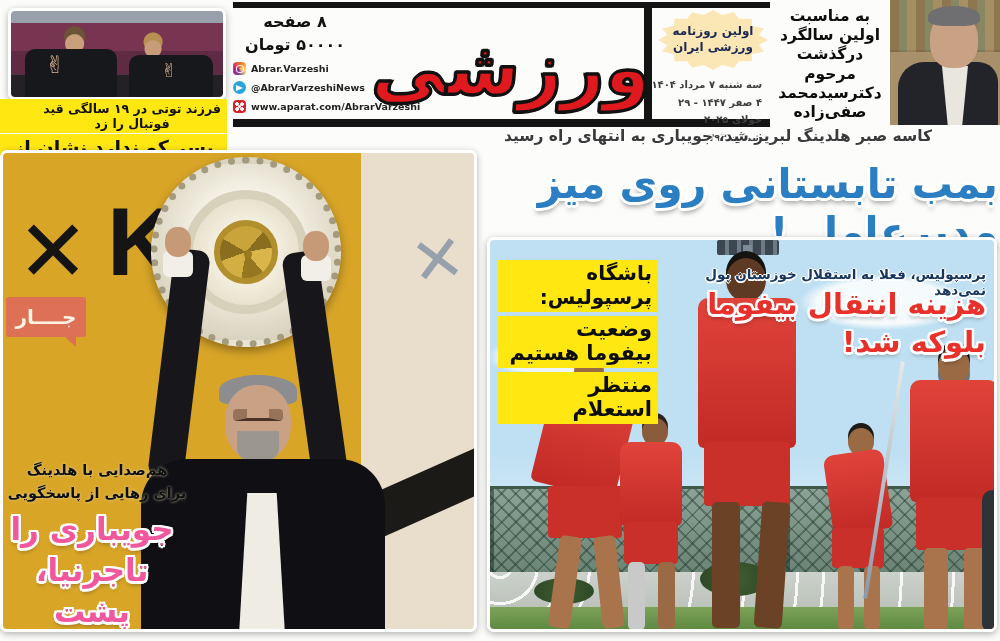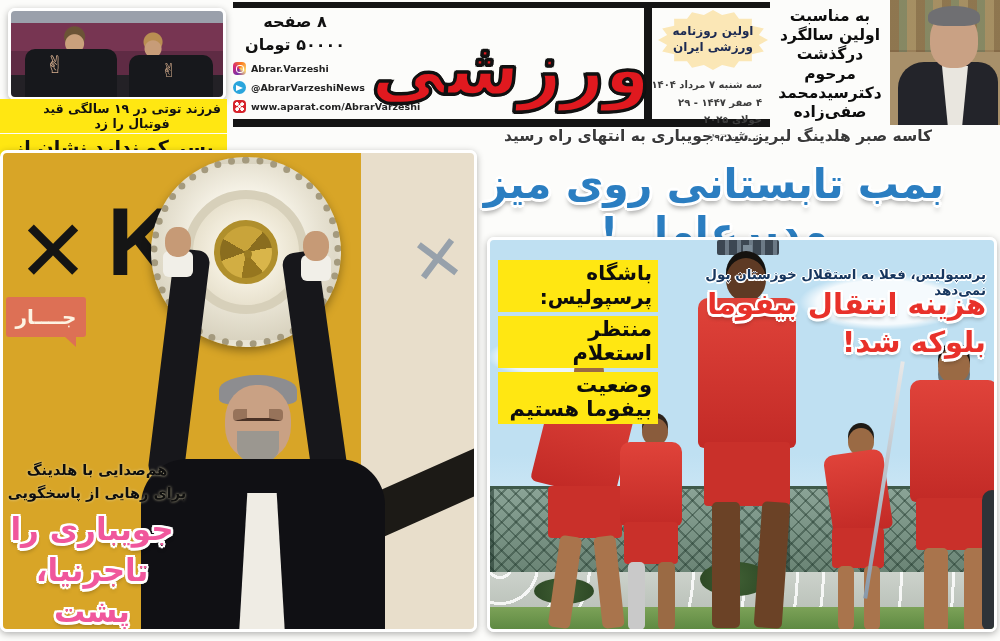--- a/index.html
+++ b/index.html
@@ -79,21 +79,21 @@
     background:#e9e6df; clip-path:polygon(0 0,100% 0,78% 100%,22% 100%); }
   .portrait .head{ position:absolute; left:40px; top:12px; width:48px; height:56px;
     background:#c9a184; border-radius:46% 46% 42% 42%; }
   .portrait .hair{ position:absolute; left:38px; top:6px; width:52px; height:20px;
     background:#6f6f72; border-radius:50% 50% 30% 30%; }
 
   
   .lead-kicker{ left:440px; top:127px; width:556px; text-align:center; color:#3a3a3a;
     font-size:15.5px; font-weight:bold;
     text-shadow:-1px -1px 0 #fff,1px -1px 0 #fff,-1px 1px 0 #fff,1px 1px 0 #fff; }
-  .lead-headline{ left:430px; top:160px; width:568px; text-align:center; color:#2b7ec1;
+  .lead-headline{ left:430px; top:160px; width:568px; color:#2b7ec1;
     font-size:41px; font-weight:bold; letter-spacing:-1px;
     text-shadow:-3px 0 #fff,3px 0 #fff,0 -3px #fff,0 3px #fff,-2px -2px #fff,2px -2px #fff,-2px 2px #fff,2px 2px #fff,0 5px 5px rgba(0,0,0,.35); }
 
   
   .photo{ border:3px solid #fff; border-radius:7px; box-shadow:0 2px 7px rgba(0,0,0,.3);
     overflow:hidden; }
 
   
   .photo-left{ left:0; top:150px; width:477px; height:482px;
     background:linear-gradient(90deg,#d8a527 0 76%, #e8decb 76% 100%);
@@ -351,22 +351,22 @@
       <span class="p-shorts" style="left:426px;top:258px;width:76px;height:52px;"></span>
       <span class="p-leg" style="left:434px;top:308px;width:24px;height:84px;background:#a9744c;"></span>
       <span class="p-leg" style="left:474px;top:308px;width:24px;height:84px;background:#a9744c;"></span>
     </div>
     <div class="player">
       <span class="p-torso" style="left:492px;top:250px;width:20px;height:140px;background:#2e3338;"></span>
     </div>
 
     <div class="quote-block fa">
       <div><span class="quote-line l1">باشگاه پرسپولیس:</span></div>
+      <div><span class="quote-line l3">وضعیت بیفوما هستیم</span></div>
       <div><span class="quote-line l2">منتظر استعلام</span></div>
-      <div><span class="quote-line l3">وضعیت بیفوما هستیم</span></div>
     </div>
     <div class="right-kicker fa">پرسپولیس، فعلا به استقلال خوزستان پول نمی‌دهد</div>
     <div class="right-headline fa">
       <div>هزینه انتقال بیفوما</div>
       <div>بلوکه شد!</div>
     </div>
   </div>
 
 </div>
 

